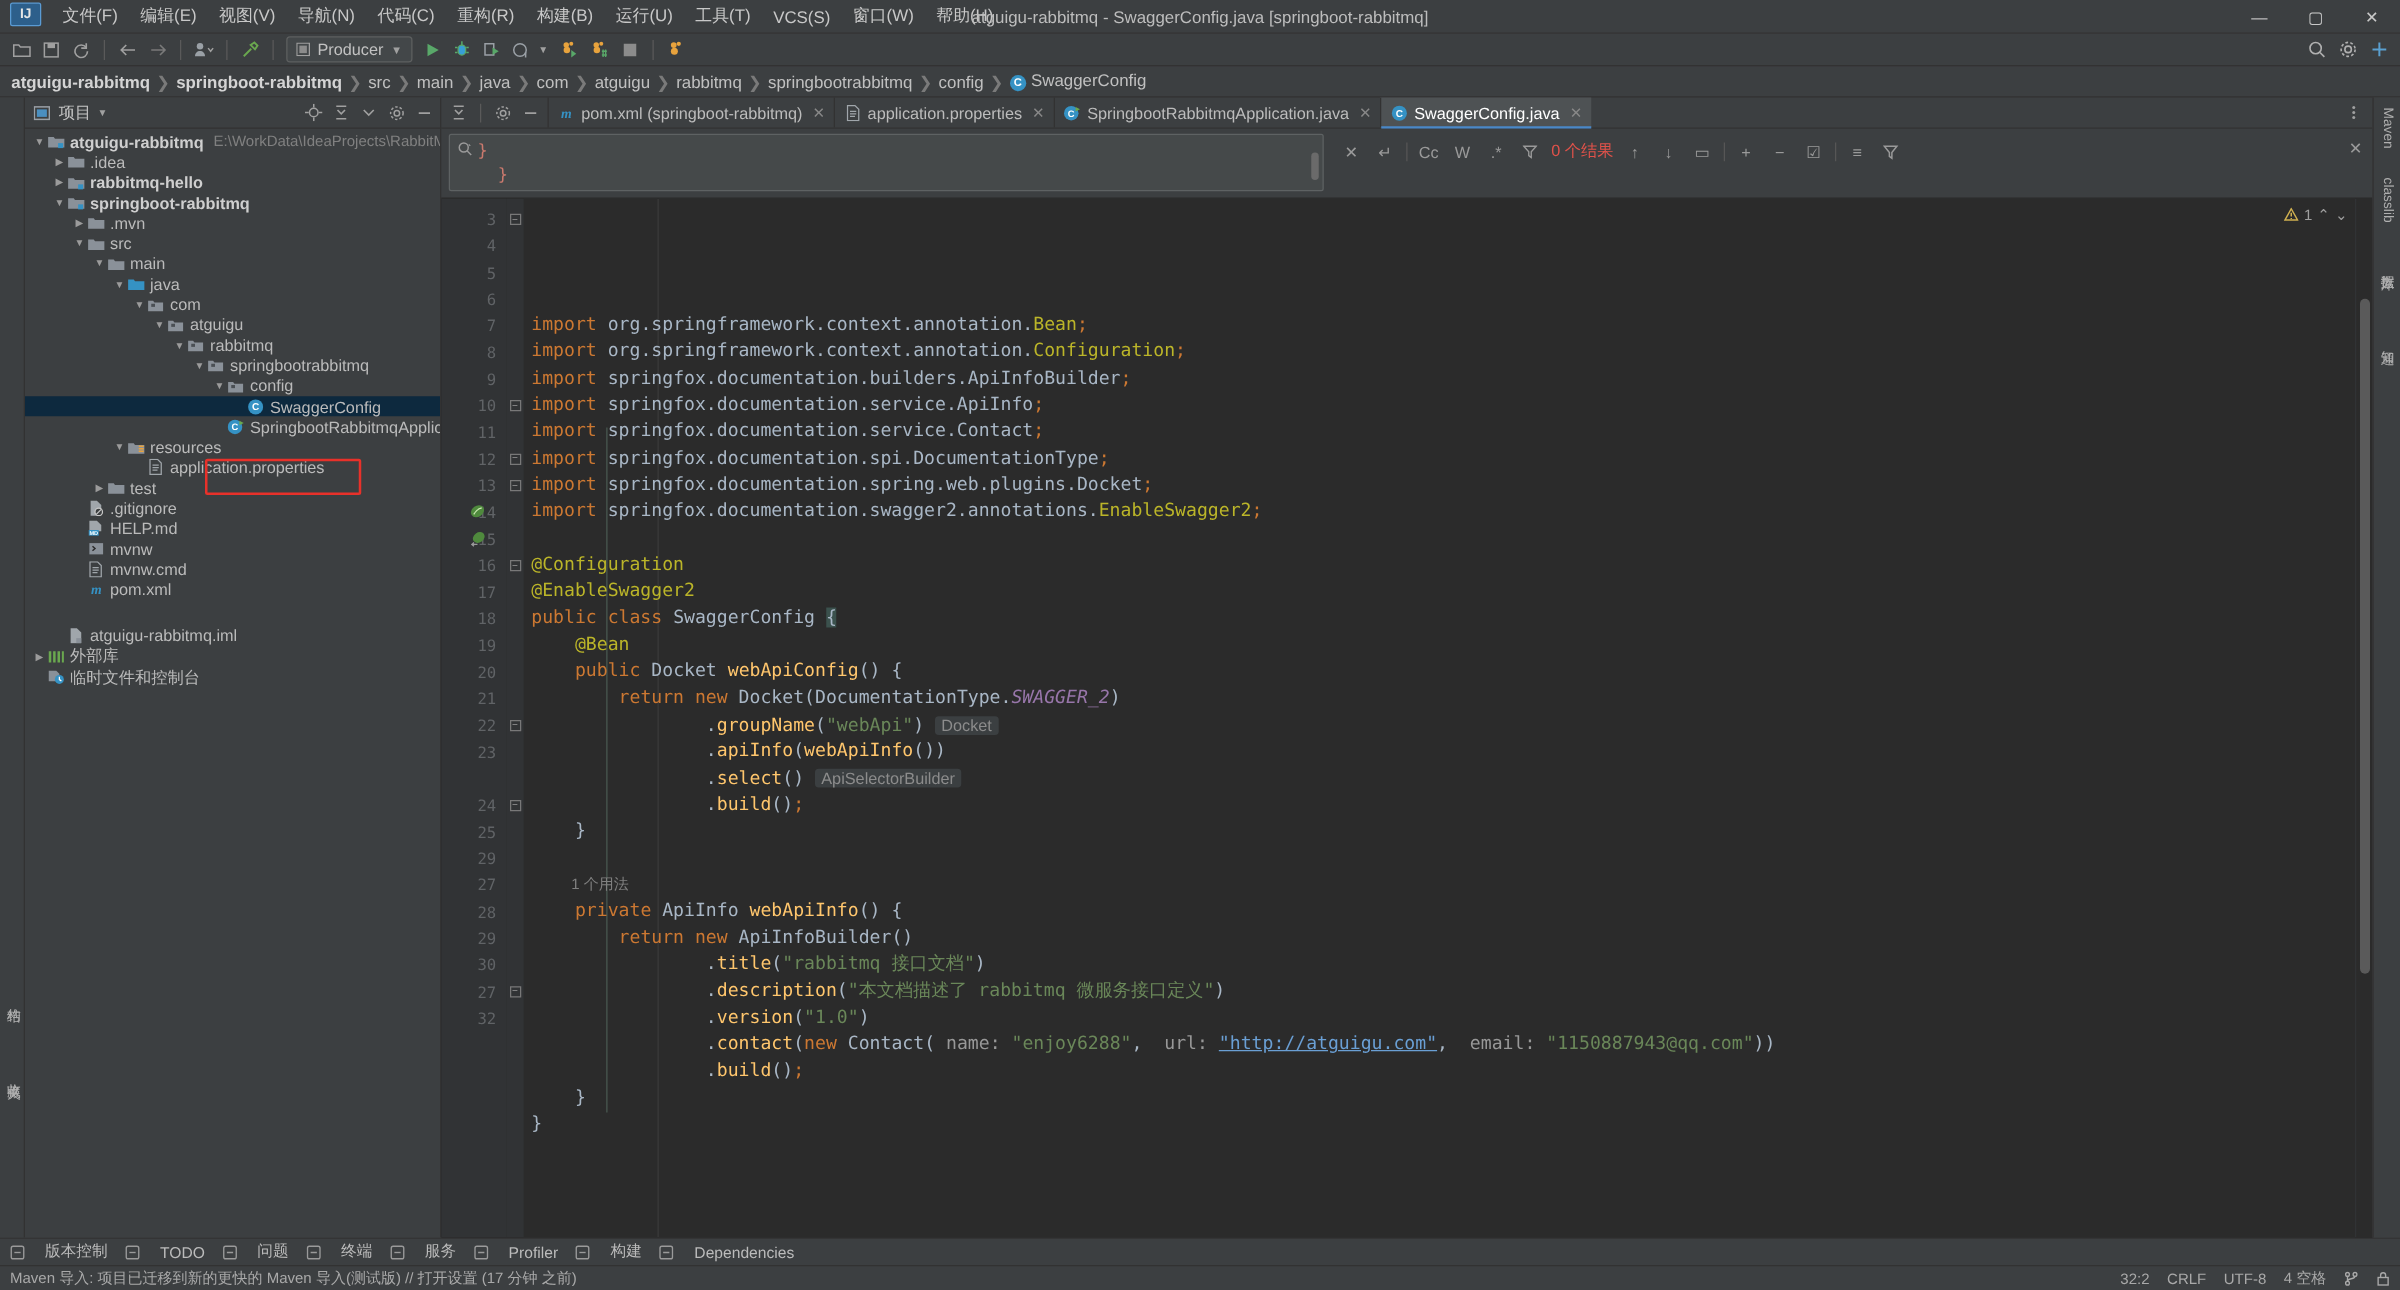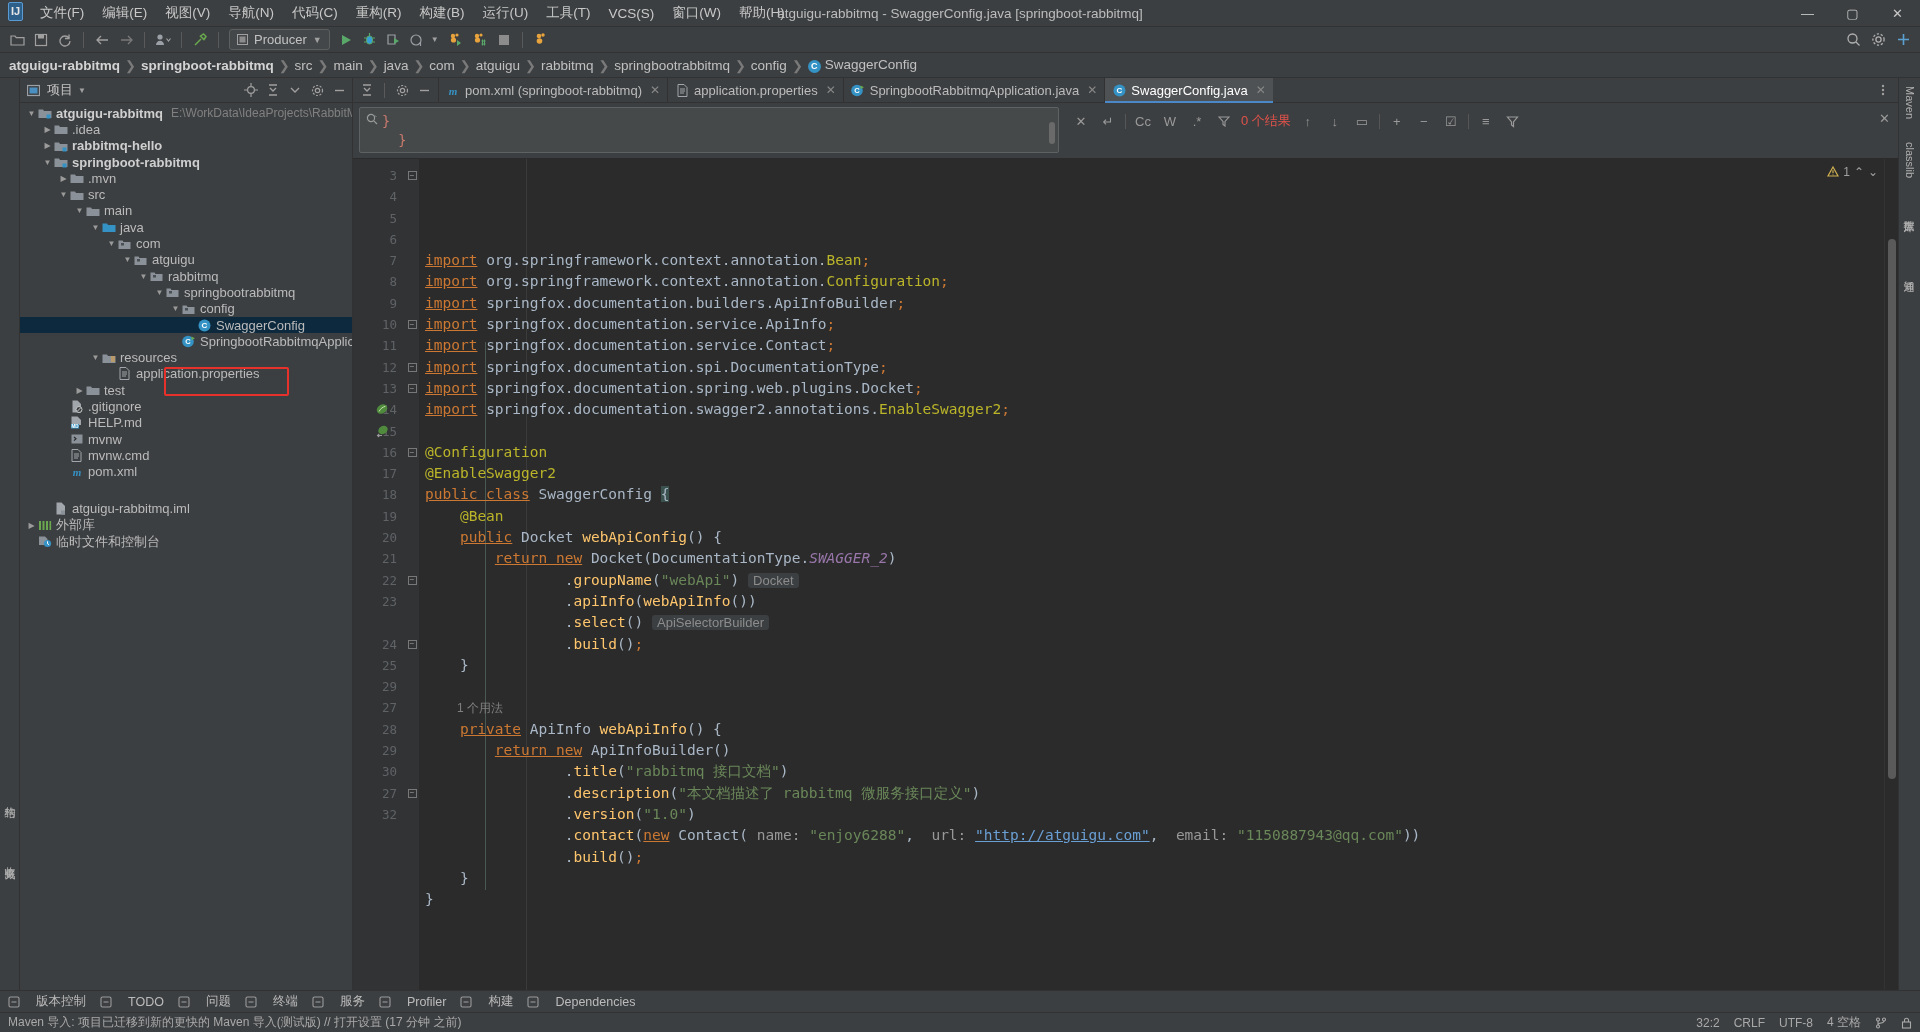--- a/index.html
+++ b/index.html
@@ -11,21 +11,21 @@
     color: #bbbbbb;
   }
   body { position: relative; font-size: 13px; }
 
   
   #titlebar {
     height: 27px; background: #3c3f41; display: flex; align-items: center;
     border-bottom: 1px solid #323232; position: relative;
   }
   #app-logo {
-    width: 15px; height: 19px; margin: 0 8px 4px 8px; border: 1px solid #5a9bd4;
+    width: 25px; height: 19px; margin: 0 8px 4px 8px; border: 1px solid #5a9bd4;
     background: #2d5f8b; color: #e6e6e6; font-size: 11px; font-weight: bold;
     display: flex; align-items: center; justify-content: center; border-radius: 2px;
   }
   #menubar { display: flex; align-items: center; gap: 0px; }
   .menu-item {
     padding: 4px 9px; color: #c8c8c8; font-size: 13.5px; white-space: nowrap; cursor: default;
   }
   #window-title {
     position: absolute; left: 0; right: 0; text-align: center;
     color: #bdbdbd; font-size: 13.5px; pointer-events: none;
@@ -175,21 +175,21 @@
   .fold-sq {
     width: 9px; height: 9px; border: 1px solid #787878; display: flex; align-items: center;
     justify-content: center; font-size: 8px; color: #a0a0a0; line-height: 1; background: #313335;
   }
   #code-text {
     flex: 1; position: relative; padding-top: 6px; overflow: hidden;
     font-family: "DejaVu Sans Mono", monospace; font-size: 14.5px; line-height: 21.3px;
     white-space: pre;
   }
   .cline { height: 21.3px; padding-left: 6px; position: relative; }
-  .kw { color: #cc7832; text-decoration: underline; }
+  .kw { color: #cc7832; }
   .cls { color: #a9b7c6; }
   .yel { color: #ffc66d; }
   .anno { color: #bbb529; }
   .str { color: #6a8759; }
   .plain { color: #a9b7c6; }
   .stat { color: #9876aa; font-style: italic; }
   .punct { color: #a9b7c6; }
   .param-hint { color: #989898; font-style: normal; }
   .semi { color: #cc7832; }
   .inlay {

